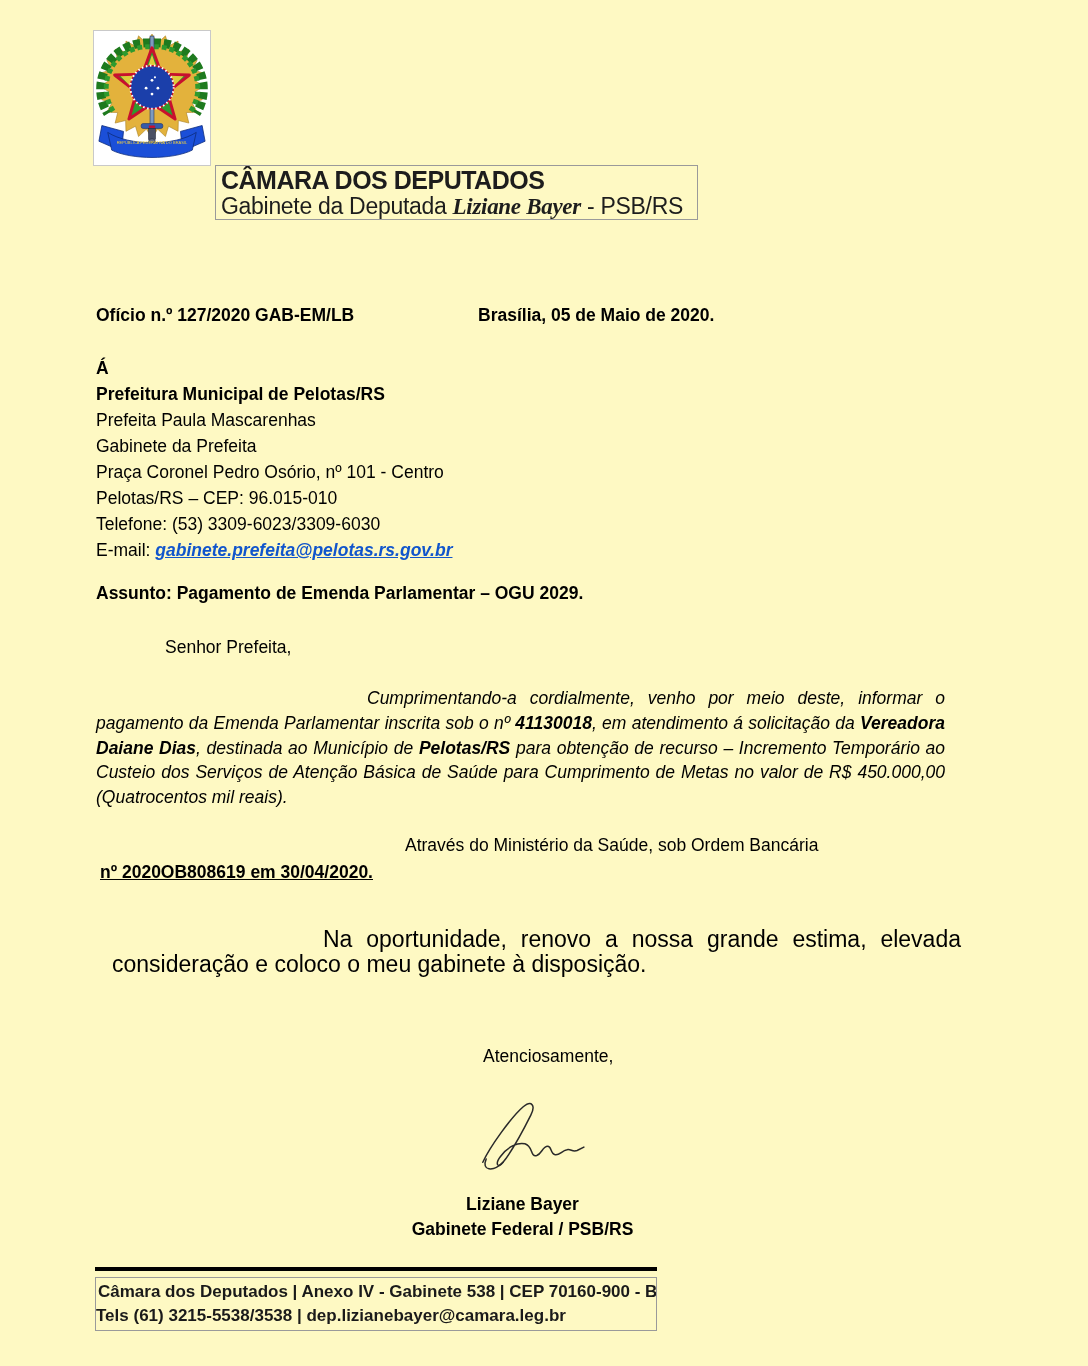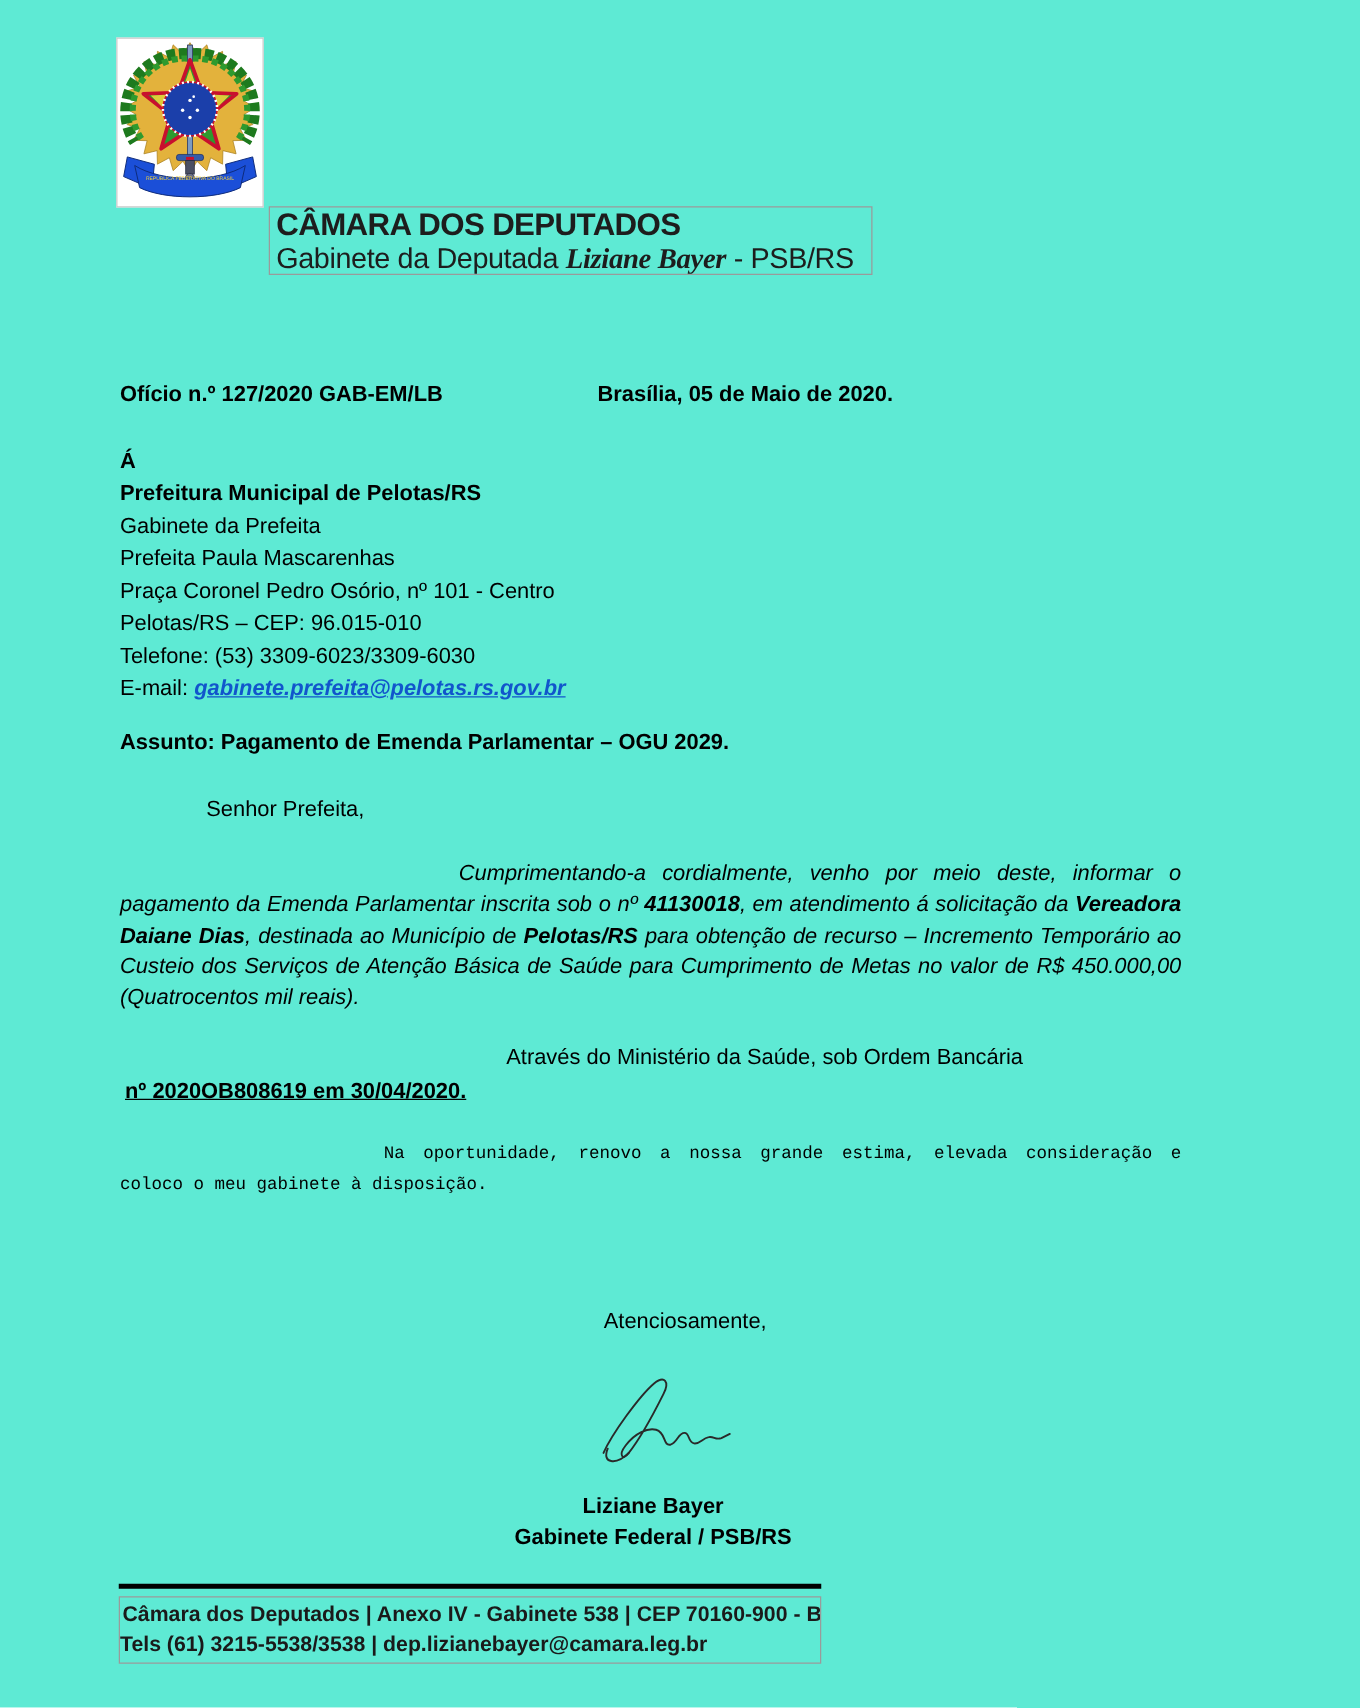--- a/index.html
+++ b/index.html
@@ -1,17 +1,17 @@
 <!DOCTYPE html>
 <html><head>
 <meta charset="utf-8">
 <style>
   html,body{margin:0;padding:0;background:#ffffff;}
   .page{
-    position:relative;width:1088px;height:1366px;background:#5eead4;
+    position:relative;width:1088px;height:1366px;background:#fef9c3;
     font-family:"Liberation Sans", sans-serif;color:#000;overflow:hidden;
   }
   .b{font-weight:bold;}
   
   .emblem{position:absolute;left:93px;top:30px;width:118px;height:136px;
     border:1px solid #c9c9c9;background:#fff;box-sizing:border-box;}
   .emblem svg{width:100%;height:100%;display:block;}
   
   .header-box{position:absolute;left:215px;top:165px;width:483px;height:55px;
     border:1px solid #9a9a9a;box-sizing:border-box;padding:1px 5px 0 5px;
@@ -26,22 +26,22 @@
   .recipient{position:absolute;left:96px;top:355px;font-size:17.5px;line-height:26px;}
   .email{color:#1155CC;font-weight:bold;font-style:italic;text-decoration:underline;cursor:pointer;}
   
   .subject{position:absolute;left:96px;top:583px;font-size:17.5px;}
   
   .greeting{position:absolute;left:165px;top:637px;font-size:17.5px;}
   .p1{position:absolute;left:96px;top:686px;width:849px;margin:0;font-size:17.5px;
     line-height:24.8px;text-align:justify;text-indent:271px;font-style:italic;}
   .p2a{position:absolute;left:405px;top:835px;font-size:17.5px;}
   .p2b{position:absolute;left:100px;top:862px;font-size:17.5px;text-decoration:underline;}
-  .p3{position:absolute;left:96px;top:911px;width:849px;margin:0;font-size:14px;
-    line-height:24.8px;text-align:justify;text-indent:211px;font-family:Liberation Mono, monospace;}
+  .p3{position:absolute;left:96px;top:911px;width:849px;margin:16px;font-size:23px;
+    line-height:24.8px;text-align:justify;text-indent:211px;}
   .closing{position:absolute;left:483px;top:1046px;font-size:17.5px;}
   
   .signature{position:absolute;left:470px;top:1100px;width:125px;height:80px;}
   .signature svg{width:100%;height:100%;display:block;}
   .sig-block{position:absolute;left:340px;top:1192px;width:365px;text-align:center;
     font-size:17.5px;line-height:25px;font-weight:bold;}
   
   .footer-rule{position:absolute;left:95px;top:1267px;width:562px;height:4px;background:#000;}
   .footer-box{position:absolute;left:95px;top:1277px;width:562px;height:54px;
     border:1px solid #9a9a9a;box-sizing:border-box;overflow:hidden;
@@ -97,22 +97,22 @@
   </div>
 
   <div class="oficio-row">
     <span class="b">Ofício n.º 127/2020 GAB-EM/LB</span>
     <span class="b date">Brasília, 05 de Maio de 2020.</span>
   </div>
 
   <div class="recipient">
     <div class="b">Á</div>
     <div class="b">Prefeitura Municipal de Pelotas/RS</div>
+    <div>Prefeita Paula Mascarenhas</div>
     <div>Gabinete da Prefeita</div>
-    <div>Prefeita Paula Mascarenhas</div>
     <div>Praça Coronel Pedro Osório, nº 101 - Centro</div>
     <div>Pelotas/RS – CEP: 96.015-010</div>
     <div>Telefone: (53) 3309-6023/3309-6030</div>
     <div><span>E-mail: </span><a class="email">gabinete.prefeita@pelotas.rs.gov.br</a></div>
   </div>
 
   <div class="subject b">Assunto: Pagamento de Emenda Parlamentar – OGU 2029.</div>
 
   <div class="greeting">Senhor Prefeita,</div>
 

